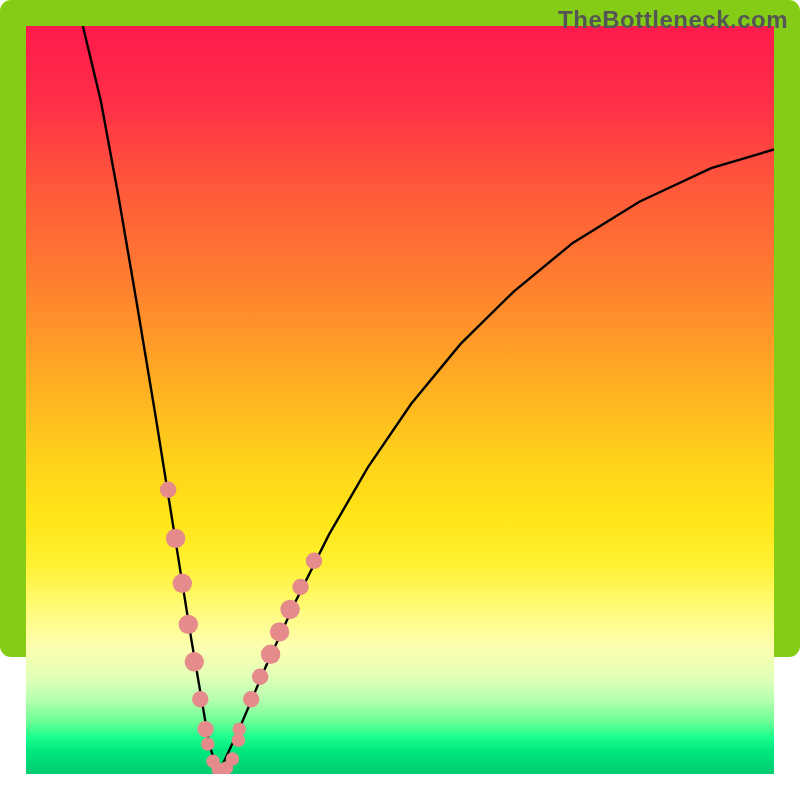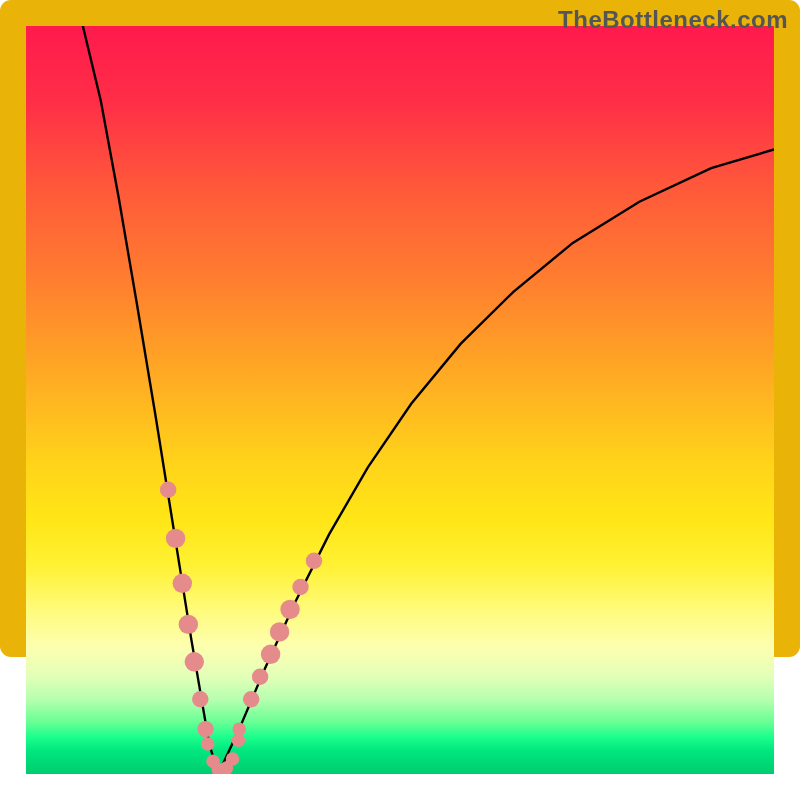--- a/index.html
+++ b/index.html
@@ -7,21 +7,21 @@
     padding: 0;
     width: 800px;
     height: 800px;
     overflow: hidden;
     font-family: Arial, Helvetica, sans-serif;
   }
   .canvas {
     position: relative;
     width: 800px;
     height: 657px;
-    background: #eab308;
+    background: #84cc16;
     border-radius: 11px;
   }
   .watermark {
     position: absolute;
     top: 6px;
     right: 12px;
     font-size: 24px;
     font-weight: bold;
     color: #555;
     letter-spacing: 0.5px;

